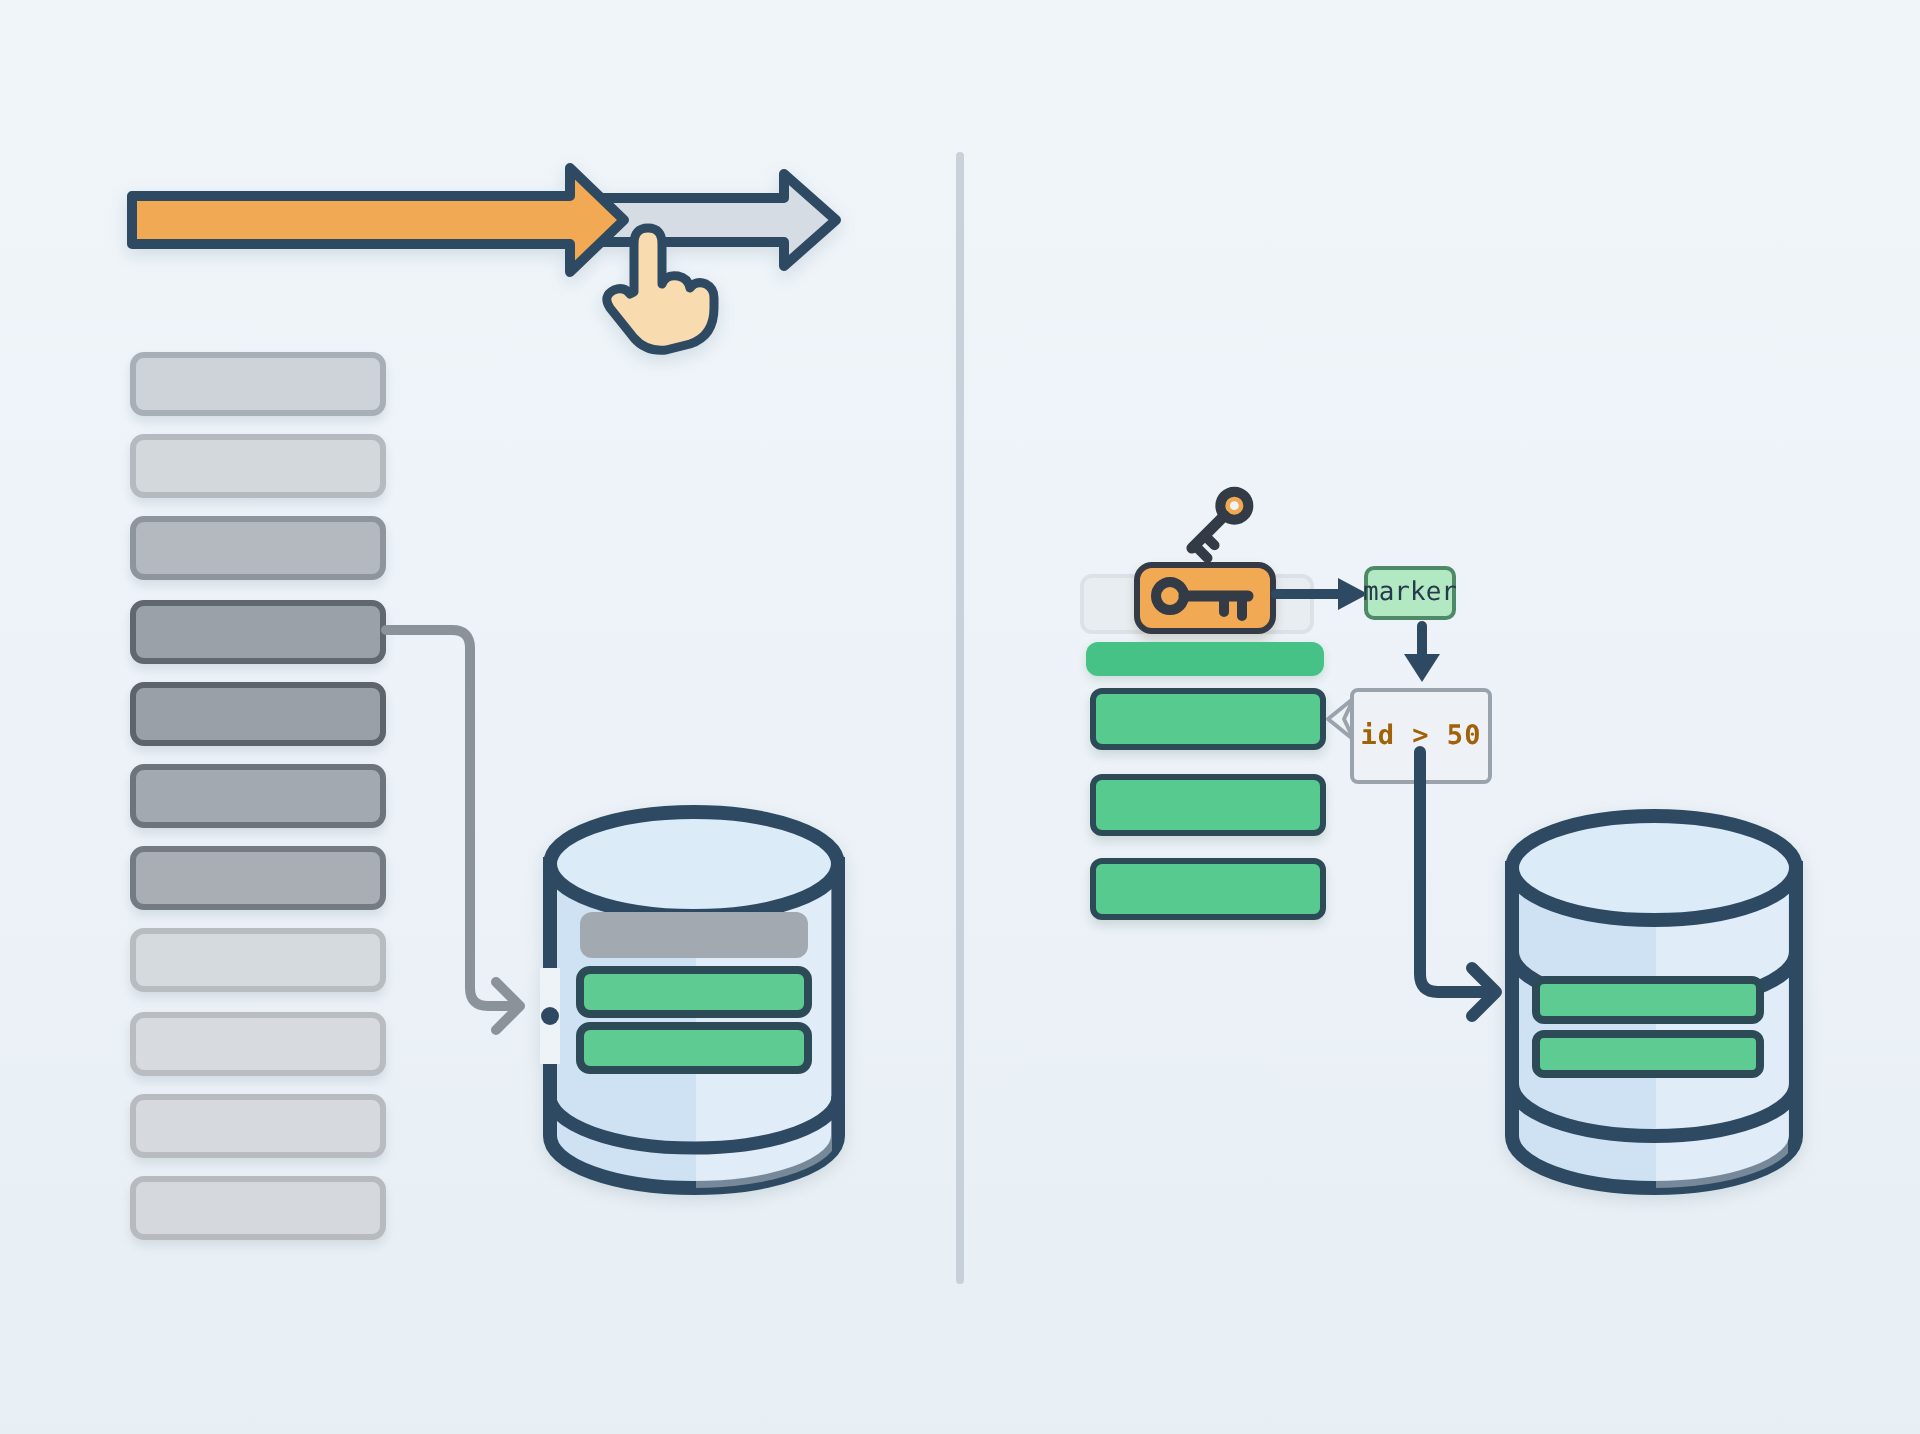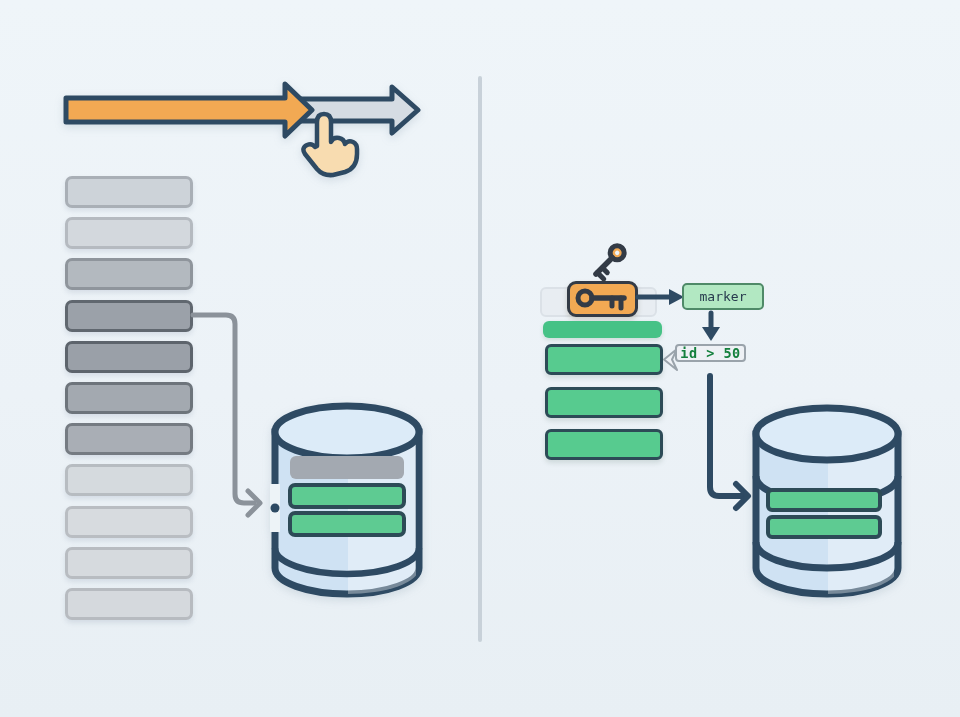--- a/index.html
+++ b/index.html
@@ -22,29 +22,29 @@
   .divider{left:478px;top:76px;width:4px;height:566px;background:#c8d1d9;border-radius:3px;}
 
   .ghost-row{left:540px;top:287px;width:117px;height:30px;border-radius:6px;
              background:#e8edf2;border:2px solid #dbe1e7;box-sizing:border-box;}
   .key-box{left:567px;top:281px;width:71px;height:36px;border-radius:9px;background:#f2a953;
            border:3.5px solid #333b46;box-sizing:border-box;display:flex;align-items:center;
            justify-content:center;box-shadow:0 3px 5px rgba(120,110,80,.25);}
   .thin-bar{left:543px;top:321px;width:119px;height:17px;border-radius:6px;background:#46c286;
             box-shadow:0 2px 4px rgba(90,140,110,.22);}
 
-  .marker-box{left:682px;top:283px;width:82px;height:27px;border-radius:5px;background:#b2e8c2;
+  .marker-box{left:682px;top:283px;width:46px;height:27px;border-radius:5px;background:#b2e8c2;
               border:2.5px solid #4f8a68;box-sizing:border-box;display:flex;align-items:center;
               justify-content:center;font-family:"DejaVu Sans Mono",monospace;font-size:13px;
               color:#273a4d;}
   .cond-bubble{left:662px;top:344px;width:84px;height:31px;}
-  .cond-bubble .bubble-body{position:absolute;left:13px;top:0;right:0;height:18px;border-radius:4px;
+  .cond-bubble .bubble-body{position:absolute;left:13px;top:0;right:0;height:48px;border-radius:4px;
               background:#eef1f5;border:2px solid #9aa3ab;box-sizing:border-box;display:flex;
               align-items:center;justify-content:center;font-family:"DejaVu Sans Mono",monospace;
-              font-size:13.5px;font-weight:bold;color:#15803d;letter-spacing:.5px;}
+              font-size:13.5px;font-weight:bold;color:#a16207;letter-spacing:.5px;}
   .cond-bubble .tail{position:absolute;left:0;top:3px;}
 </style>
 </head>
 <body>
 
 <div class="canvas">
 
   <svg class="abs soft-shadow" style="left:60px;top:78px;" width="370" height="105" viewBox="0 0 370 105">
 
     <polygon points="230,21 332,21 332,9 358,32 332,55 332,43 230,43" fill="#d5dce3" stroke="#2e4a63" stroke-width="5" stroke-linejoin="round"></polygon>

